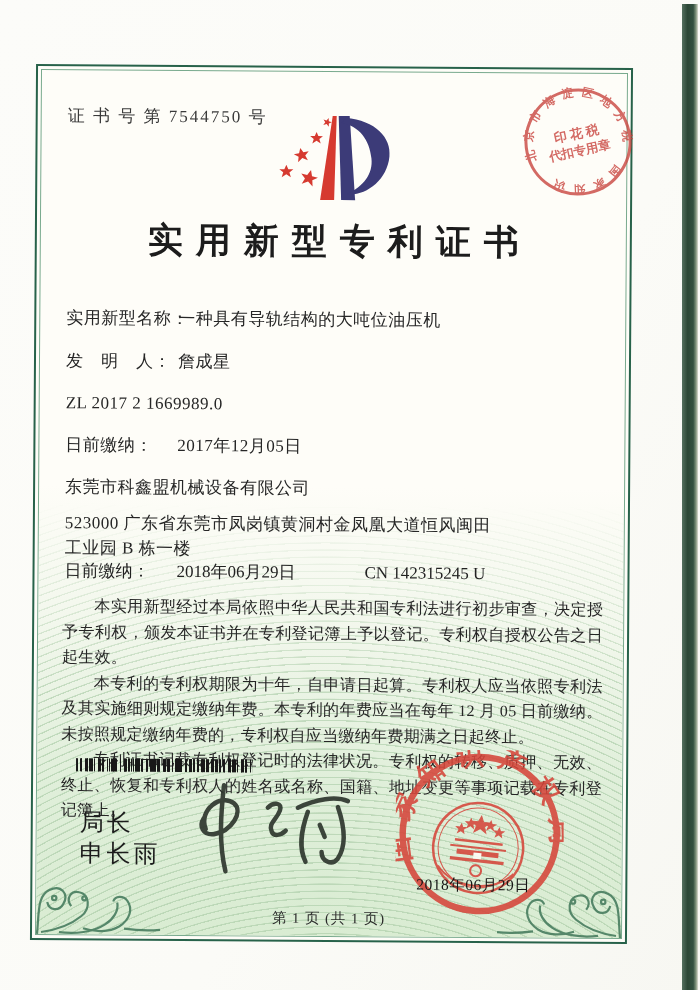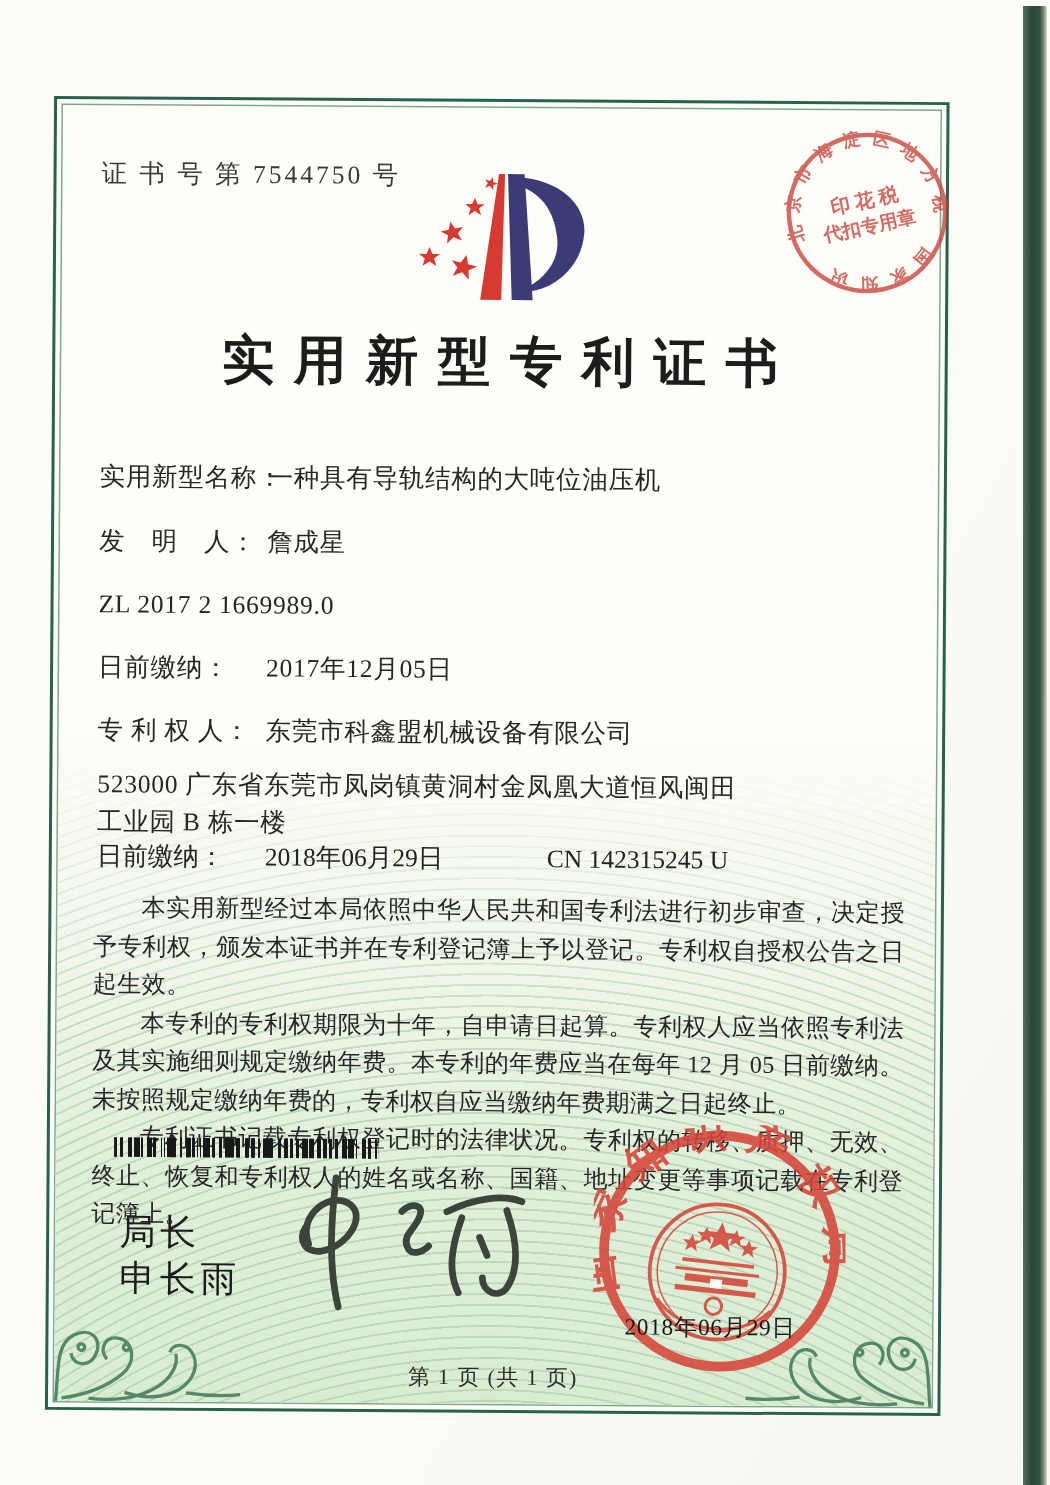--- a/index.html
+++ b/index.html
@@ -90,21 +90,20 @@
       <span class="f-value">詹成星</span>
     </div>
     <div class="f-row r3">
       <span class="f-value">ZL 2017 2 1669989.0</span>
     </div>
     <div class="f-row r4">
       <span class="f-label">日前缴纳：</span>
       <span class="f-value">2017年12月05日</span>
     </div>
     <div class="f-row r5">
-      <span class="f-label">专 利 权 人：</span>
       <span class="f-value">东莞市科鑫盟机械设备有限公司</span>
     </div>
     <div class="f-row r6">
       <span class="f-value">523000 广东省东莞市凤岗镇黄洞村金凤凰大道恒风闽田工业园 B 栋一楼</span>
     </div>
   </div>
 
   <div class="grant">
     <div class="g-left">
       <span class="f-label">日前缴纳：</span>

